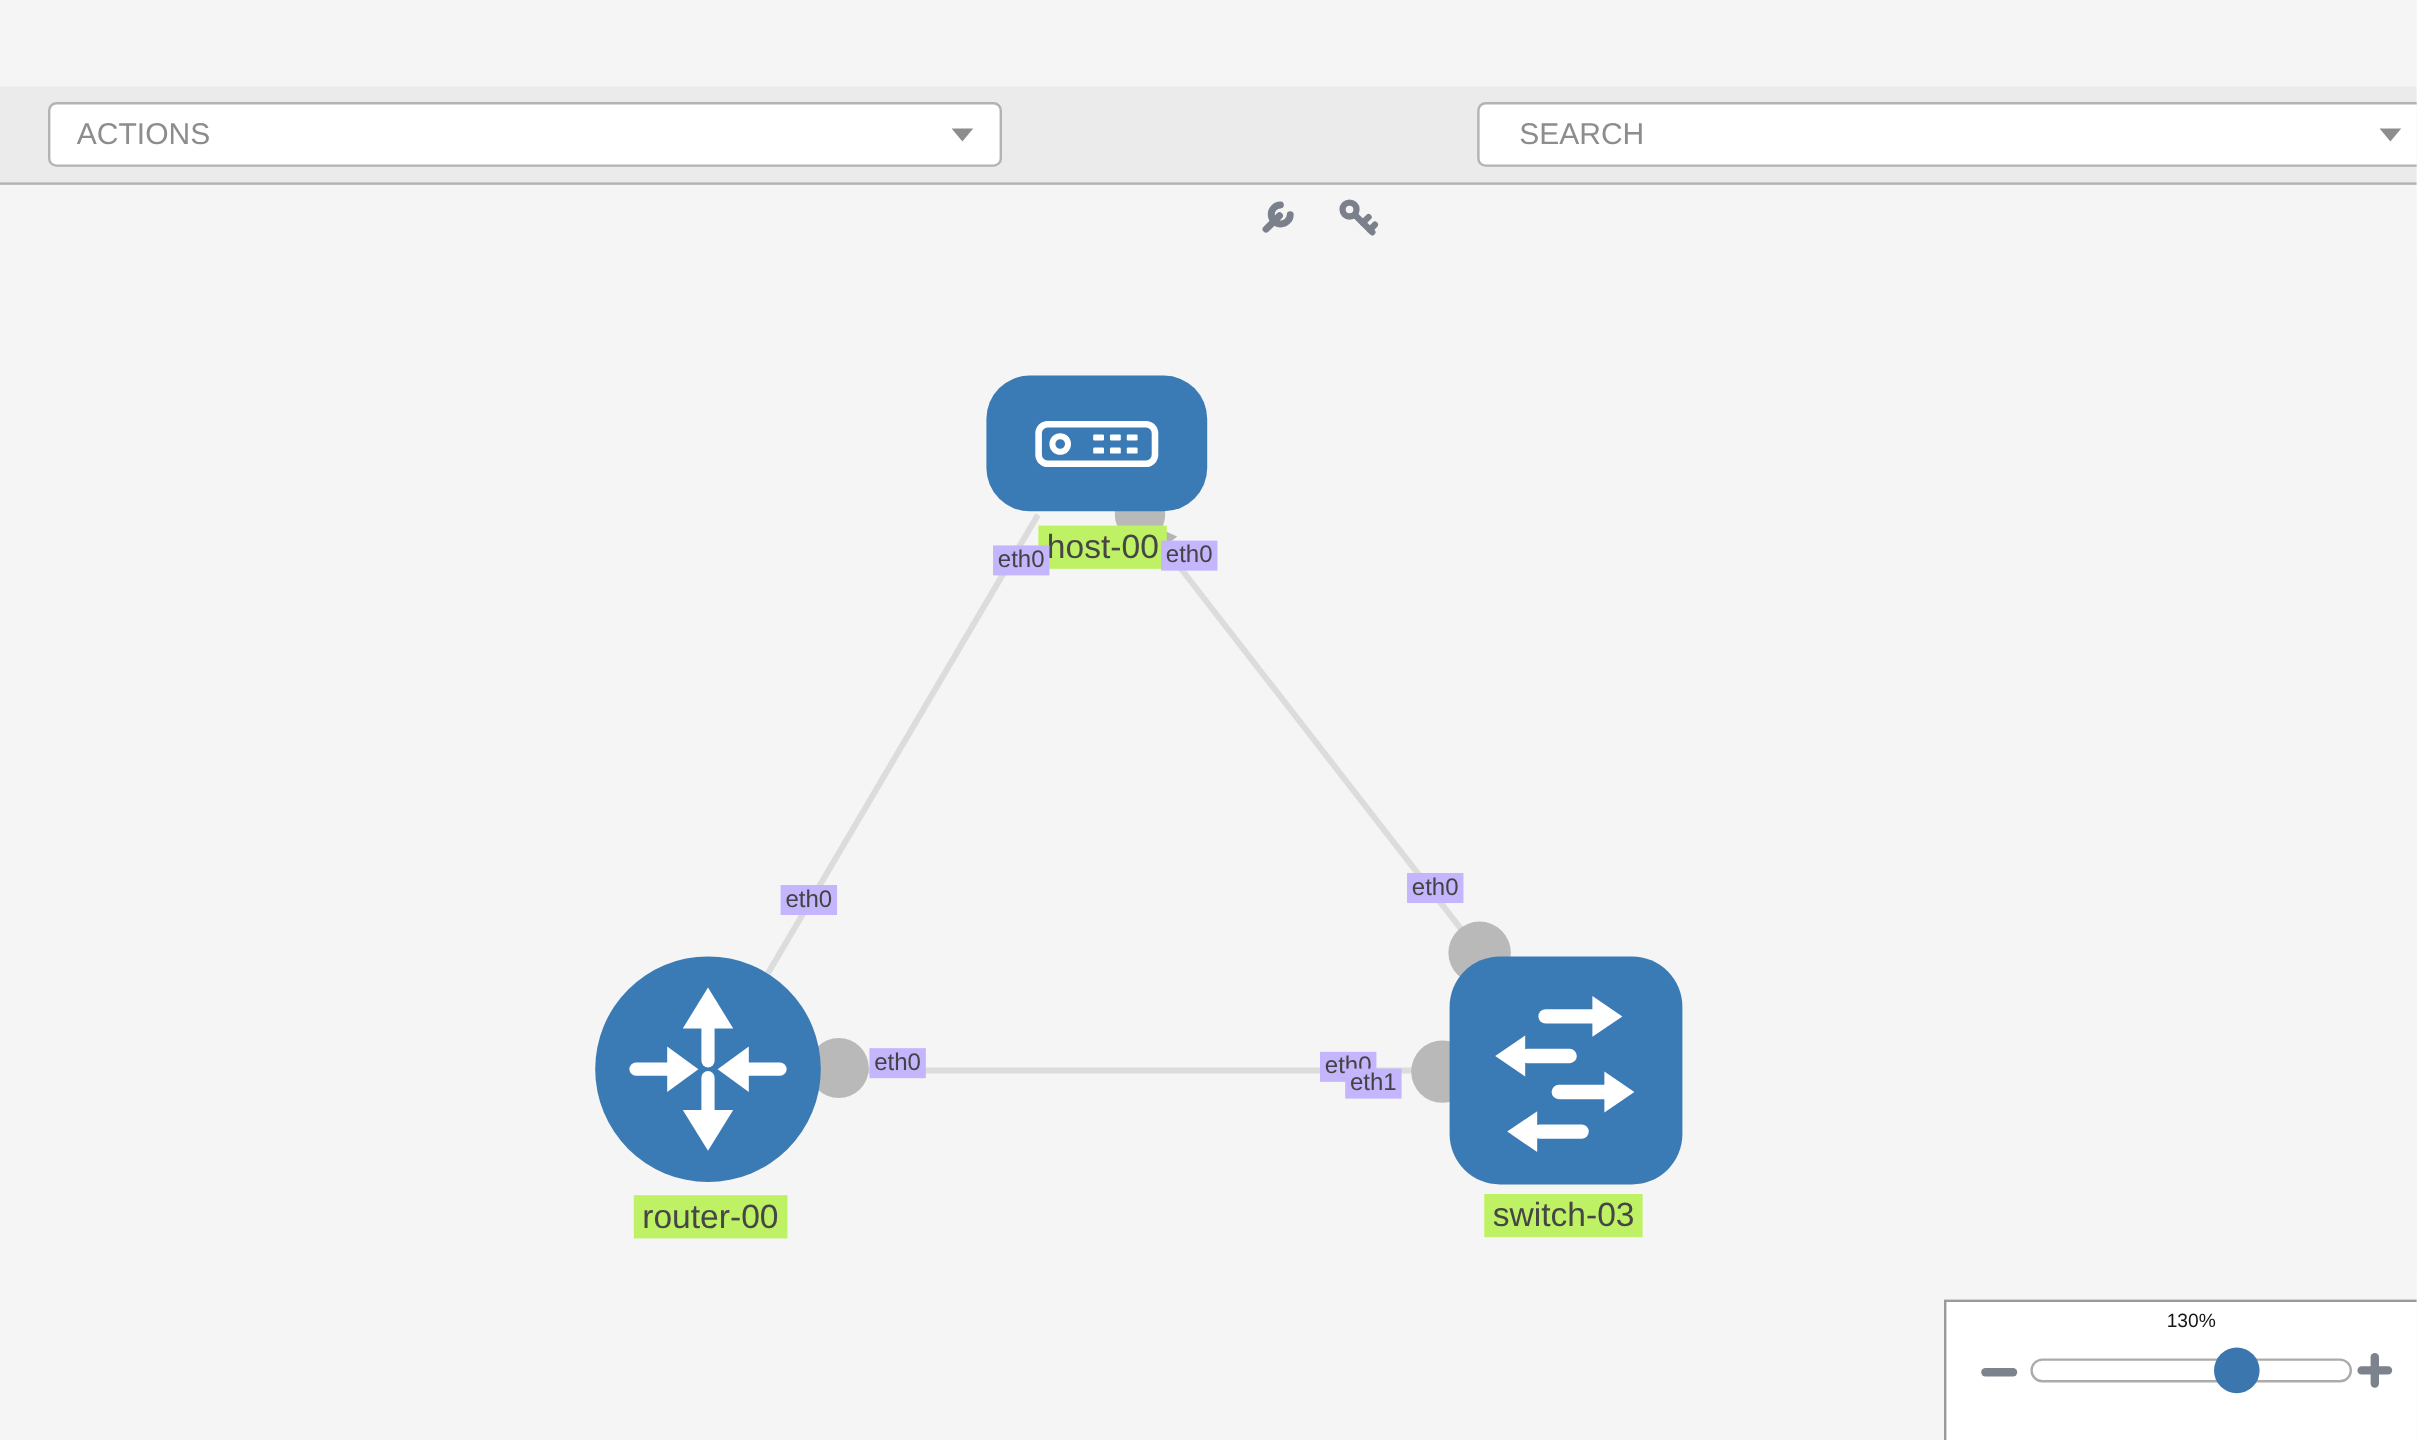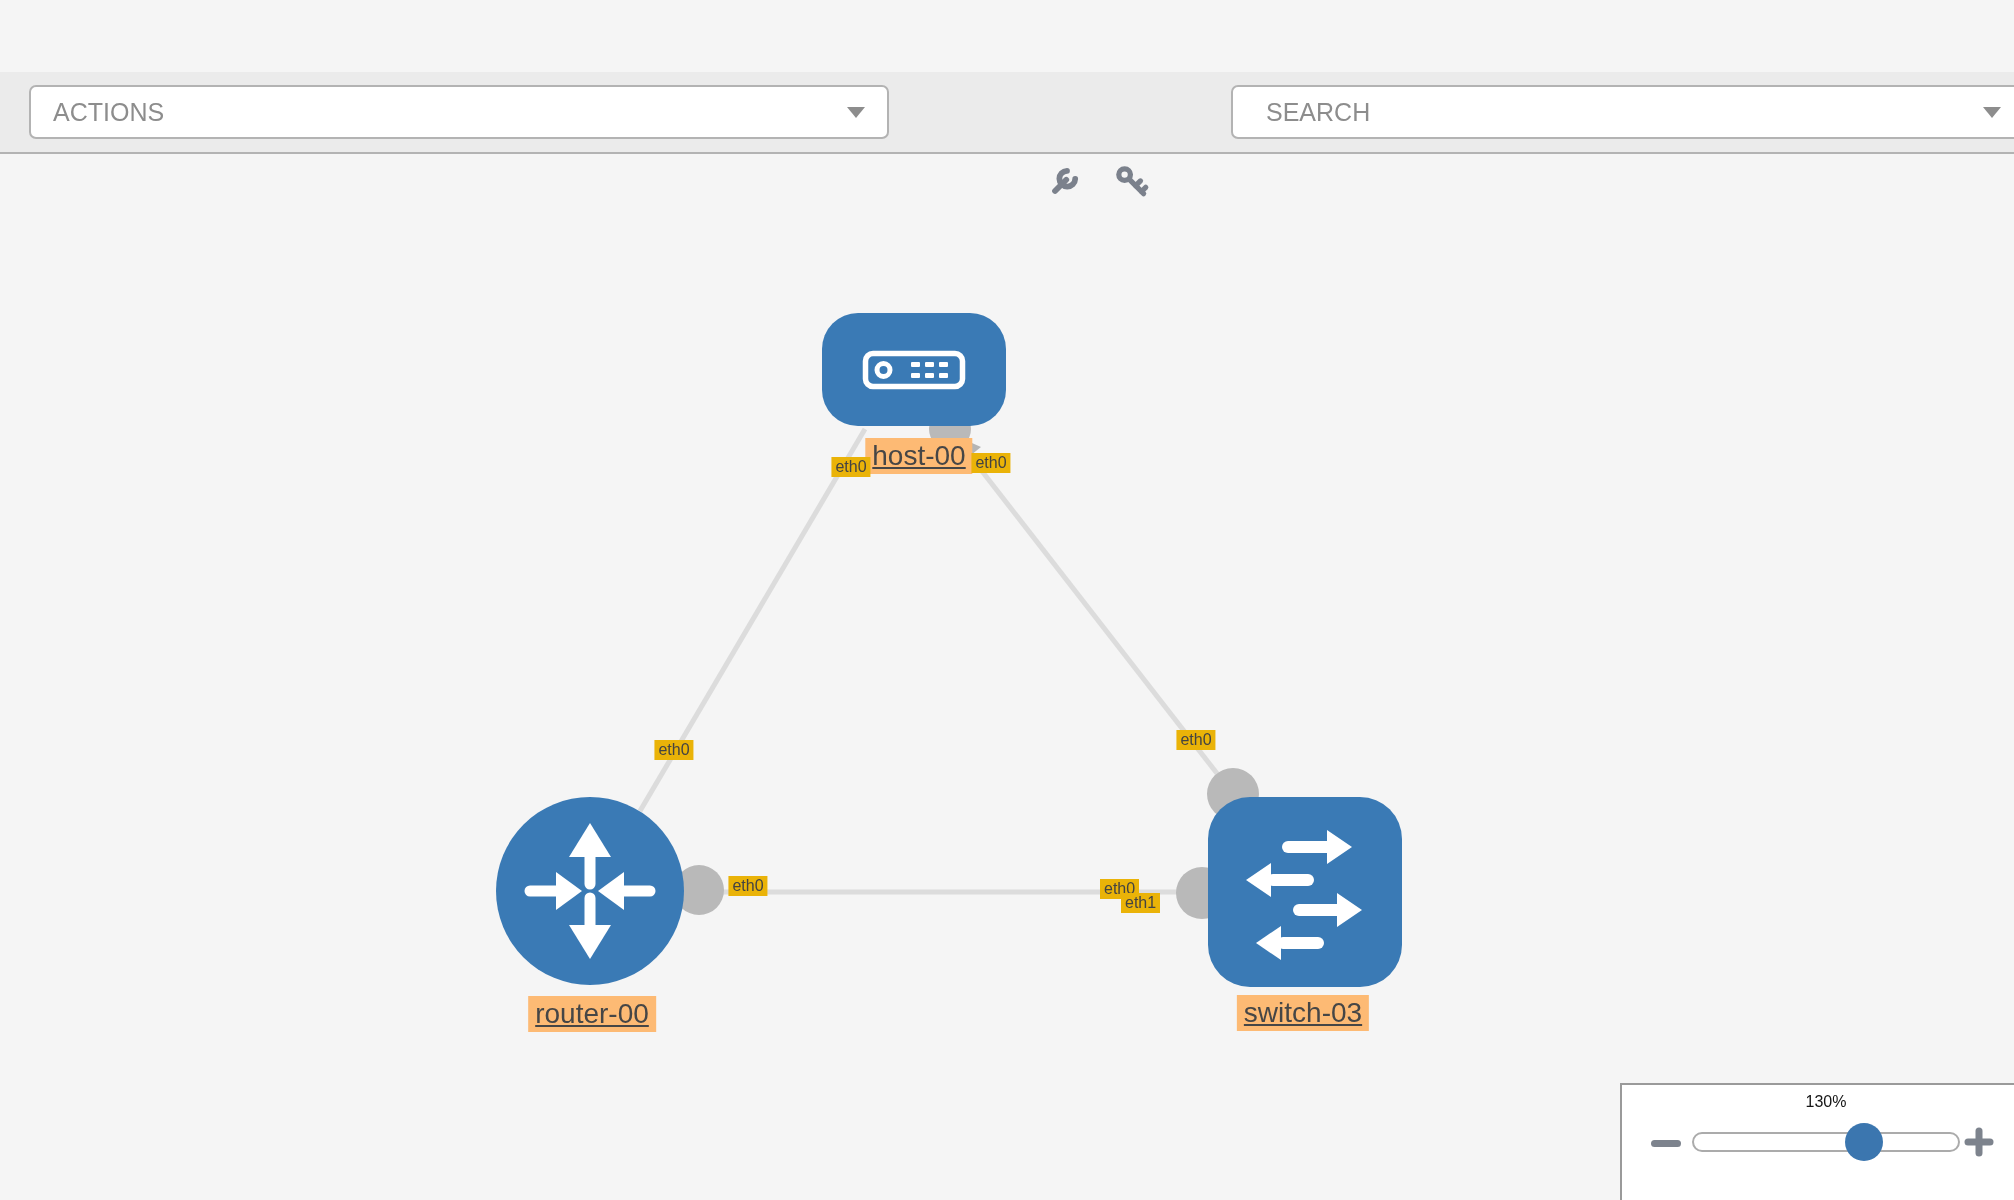--- a/index.html
+++ b/index.html
@@ -14,41 +14,41 @@
           font-size:30px;font-weight:700;color:#6b6b6b;margin:0;white-space:nowrap;}
   .close-btn{position:absolute;right:42px;top:20px;width:30px;height:30px;border-radius:50%;
           background:#c7c7c7;display:flex;align-items:center;justify-content:center;cursor:pointer;}
 
   
   .toolbar{position:absolute;top:72px;left:0;width:100%;height:80px;background:#ebebeb;
           border-bottom:2px solid #b3b3b3;z-index:10;}
   .dropdown{position:absolute;top:13px;height:54px;background:#fff;border:2px solid #b3b3b3;
           border-radius:7px;display:flex;align-items:center;justify-content:space-between;
           padding:0 22px;box-sizing:border-box;color:#8d8d8d;font-size:25px;cursor:pointer;}
-  .dd-actions{left:29px;width:860px;}
+  .dd-actions{left:40px;width:795px;}
   .dd-search{left:1231px;width:794px;padding-left:33px;}
   .chevron{width:0;height:0;border-left:9px solid transparent;border-right:9px solid transparent;
           border-top:11px solid #8d8d8d;}
   .tool-btn{position:absolute;top:88px;width:44px;height:44px;display:flex;align-items:center;
           justify-content:center;cursor:pointer;}
   .tb-wrench{left:1042px;}
   .tb-key{left:1110px;}
 
   
   .graph{position:absolute;inset:0;z-index:1;}
   .edge-svg{position:absolute;left:0;top:0;z-index:1;}
   .port{position:absolute;border-radius:50%;background:#b9b9b9;z-index:2;}
   .node{position:absolute;background:#3a7ab5;z-index:3;display:flex;align-items:center;
         justify-content:center;cursor:pointer;}
   .node-host{left:822px;top:313px;width:184px;height:113px;border-radius:36px;}
   .node-router{left:496px;top:797px;width:188px;height:188px;border-radius:50%;}
   .node-switch{left:1208px;top:797px;width:194px;height:190px;border-radius:42px;}
-  .nlabel{position:absolute;z-index:4;background:#fdba74;color:#464646;font-size:28px;
-          padding:2px 7px;transform:translate(-50%,-50%);white-space:nowrap;text-decoration:underline;}
-  .ilabel{position:absolute;z-index:4;background:#eab308;color:#434343;font-size:16px;
+  .nlabel{position:absolute;z-index:4;background:#bef264;color:#464646;font-size:28px;
+          padding:2px 7px;transform:translate(-50%,-50%);white-space:nowrap;}
+  .ilabel{position:absolute;z-index:4;background:#c4b5fd;color:#434343;font-size:20px;
           padding:1px 4px;transform:translate(-50%,-50%);white-space:nowrap;text-align:right;}
   .ilabel.anchor-left{transform:translateY(-50%);}
   .ilabel.topz{z-index:5;}
 
   
   .zoom-panel{position:absolute;left:1620px;top:1083px;width:400px;height:125px;background:#fff;
           border:2px solid #9a9a9a;box-sizing:border-box;z-index:6;}
   .zoom-value{position:absolute;left:204px;top:8px;transform:translateX(-50%);
           font-size:16px;color:#151515;}
   .zoom-minus{position:absolute;left:29px;top:55px;width:30px;height:7px;border-radius:3.5px;

